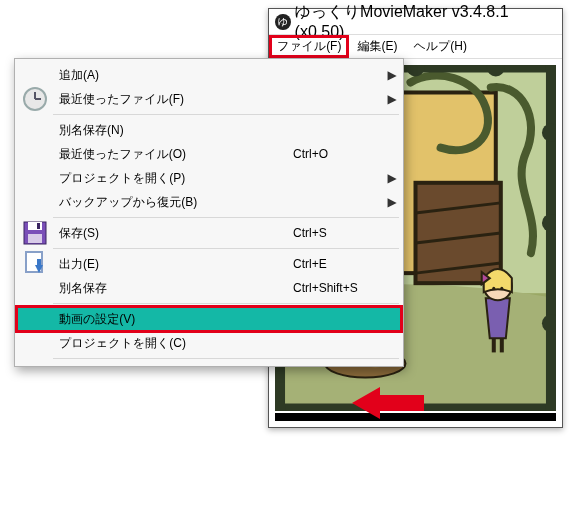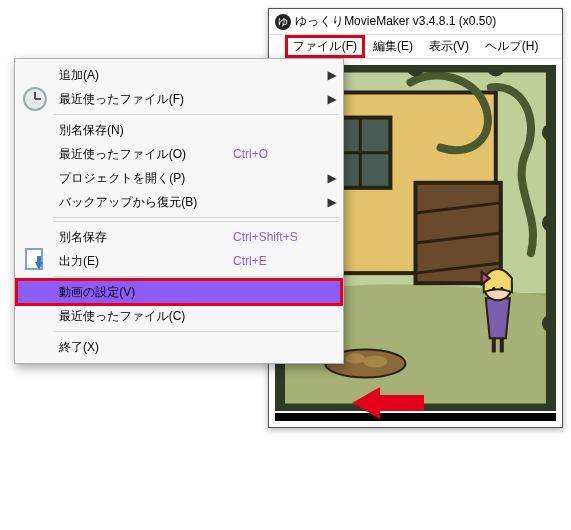--- a/index.html
+++ b/index.html
@@ -35,28 +35,27 @@
     width: 16px; height: 16px;
     border-radius: 50%;
     background: #222;
     color: #fff;
     display: flex;
     align-items: center;
     justify-content: center;
     font-size: 10px;
     margin-right: 4px;
   }
-  .app-title { font-size: 12px; }
+  .app-title { font-size: 16px; }
   .menubar {
     height: 24px;
     display: flex;
     align-items: stretch;
     border-bottom: 1px solid #ddd;
     background: #fff;
-    justify-content: center;
   }
   .menubar-item {
     padding: 4px 8px;
     display: flex;
     align-items: center;
     cursor: default;
   }
   .menubar-item.highlighted {
     border: 3px solid #e2001a;
     padding: 1px 5px;
@@ -76,21 +75,21 @@
     position: absolute;
     left: 0; right: 0; bottom: 0; height: 8px;
     background: #000;
   }
 
   
   .context-menu {
     position: absolute;
     left: 14px;
     top: 58px;
-    width: 330px;
+    width: 390px;
     background: #f7f7f7;
     border: 1px solid #b0b0b0;
     box-shadow: 2px 4px 10px rgba(0,0,0,0.35);
     padding: 4px 2px;
   }
   .menu-row {
     display: flex;
     align-items: center;
     height: 24px;
     position: relative;
@@ -101,37 +100,37 @@
     align-items: center;
     justify-content: center;
   }
   .menu-label-cell {
     flex: 1;
     padding-left: 6px;
     white-space: nowrap;
   }
   .menu-shortcut-cell {
     width: 90px;
-    color: #8b5cf6;
+    color: #000000;
     white-space: nowrap;
   }
   .menu-arrow-cell {
     width: 18px;
     text-align: center;
     color: #333;
   }
   .menu-sep {
     height: 1px;
     margin: 3px 2px 3px 36px;
     background: #d8d8d8;
   }
   .menu-row.highlighted {
     outline: 3px solid #e2001a;
     outline-offset: -1px;
-    background: #8b5cf6;
+    background: #14b8a6;
   }
 
   
   .big-arrow {
     position: absolute;
     left: 352px;
     top: 385px;
     width: 72px;
     height: 36px;
   }
@@ -145,23 +144,20 @@
         <span>ゆ</span>
       </div>
     <div class="app-title">ゆっくりMovieMaker v3.4.8.1 (x0.50)</div>
   </div>
   <div class="menubar" id="menubar">
       <div class="menubar-item highlighted">
         <span>ファイル(F)</span>
       </div>
       <div class="menubar-item">
         <span>編集(E)</span>
-      </div>
-      <div class="menubar-item">
-        <span>表示(V)</span>
       </div>
       <div class="menubar-item">
         <span>ヘルプ(H)</span>
       </div>
     </div>
   <div class="canvas-area">
     <div class="scene">
       <svg viewBox="0 0 280 350" preserveAspectRatio="xMidYMid slice">
 
         <rect x="0" y="0" width="280" height="350" fill="#bfcf9a"></rect>
@@ -266,58 +262,65 @@
       <div class="menu-shortcut-cell"></div>
       <div class="menu-arrow-cell">▶</div>
     </div>
     <div class="menu-row">
       <div class="menu-icon-cell"></div>
       <div class="menu-label-cell">バックアップから復元(B)</div>
       <div class="menu-shortcut-cell"></div>
       <div class="menu-arrow-cell">▶</div>
     </div>
     <div class="menu-sep"></div>
-    <div class="menu-sep"></div>
-    <div class="menu-row">
-      <div class="menu-icon-cell"></div>
-      <div class="menu-label-cell">別名保存</div>
-      <div class="menu-shortcut-cell">Ctrl+Shift+S</div>
-      <div class="menu-arrow-cell"></div>
-    </div>
+    <div class="menu-row">
+      <div class="menu-icon-cell">
+        <svg width="26" height="26" viewBox="0 0 26 26">
+          <rect x="2" y="2" width="22" height="22" fill="#7a4fb8" stroke="#3a2560" stroke-width="1"></rect>
+          <rect x="6" y="2" width="14" height="8" fill="#fff"></rect>
+          <rect x="15" y="3" width="3" height="6" fill="#3a2560"></rect>
+          <rect x="6" y="14" width="14" height="9" fill="#d8cbe8"></rect>
+        </svg>
+      </div>
+      <div class="menu-label-cell">保存(S)</div>
+      <div class="menu-shortcut-cell">Ctrl+S</div>
+      <div class="menu-arrow-cell"></div>
+    </div>
+    <div class="menu-sep"></div>
     <div class="menu-row">
       <div class="menu-icon-cell">
         <svg width="24" height="26" viewBox="0 0 24 26">
           <rect x="3" y="1" width="16" height="20" fill="#fff" stroke="#88a0c8" stroke-width="2"></rect>
           <polygon points="12,14 20,14 16,22" fill="#3a78c8"></polygon>
           <rect x="14" y="8" width="4" height="8" fill="#3a78c8"></rect>
         </svg>
       </div>
       <div class="menu-label-cell">出力(E)</div>
       <div class="menu-shortcut-cell">Ctrl+E</div>
       <div class="menu-arrow-cell"></div>
     </div>
+    <div class="menu-row">
+      <div class="menu-icon-cell"></div>
+      <div class="menu-label-cell">別名保存</div>
+      <div class="menu-shortcut-cell">Ctrl+Shift+S</div>
+      <div class="menu-arrow-cell"></div>
+    </div>
     <div class="menu-sep"></div>
     <div class="menu-row highlighted">
       <div class="menu-icon-cell"></div>
       <div class="menu-label-cell">動画の設定(V)</div>
       <div class="menu-shortcut-cell"></div>
       <div class="menu-arrow-cell"></div>
     </div>
     <div class="menu-row">
       <div class="menu-icon-cell"></div>
-      <div class="menu-label-cell">最近使ったファイル(C)</div>
-      <div class="menu-shortcut-cell"></div>
-      <div class="menu-arrow-cell"></div>
-    </div>
-    <div class="menu-sep"></div>
-    <div class="menu-row">
-      <div class="menu-icon-cell"></div>
-      <div class="menu-label-cell">終了(X)</div>
-      <div class="menu-shortcut-cell"></div>
-      <div class="menu-arrow-cell"></div>
-    </div>
+      <div class="menu-label-cell">プロジェクトを開く(C)</div>
+      <div class="menu-shortcut-cell"></div>
+      <div class="menu-arrow-cell"></div>
+    </div>
+    <div class="menu-sep"></div>
   </div>
 
 <div class="big-arrow">
   <svg viewBox="0 0 72 36">
     <polygon points="0,18 28,2 28,10 72,10 72,26 28,26 28,34" fill="#e2001a"></polygon>
   </svg>
 </div>
 
 </body></html>

